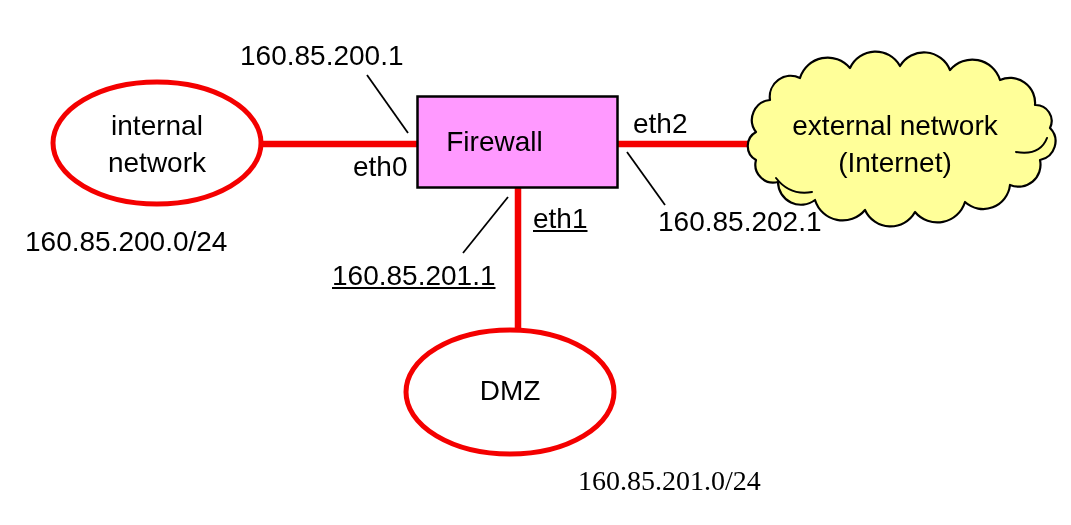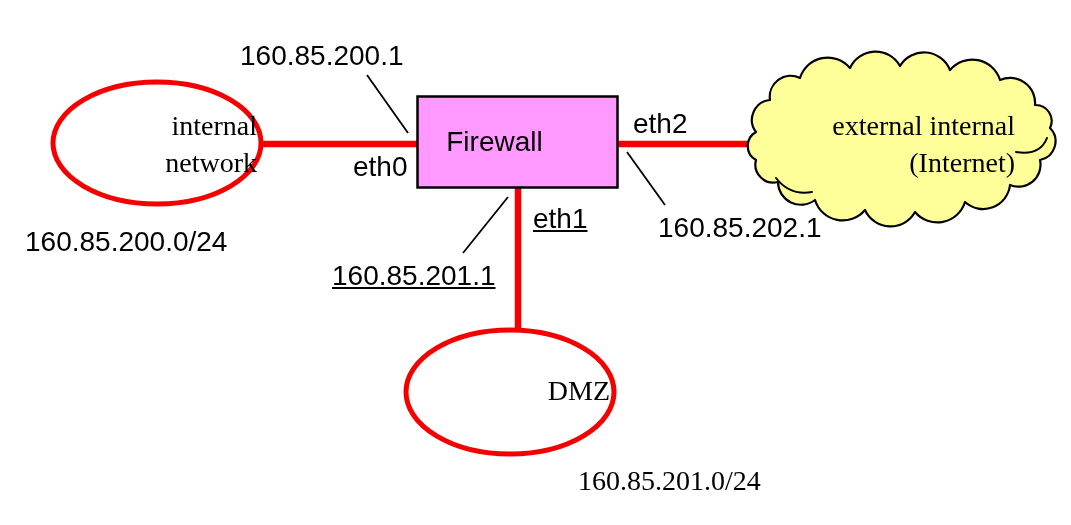--- a/index.html
+++ b/index.html
@@ -59,23 +59,22 @@
   .lbl {
     position: absolute;
     font-size: 28px;
     line-height: 34px;
     white-space: nowrap;
   }
   .lbl-block {
     position: absolute;
     font-size: 28px;
     line-height: 37px;
-    text-align: right;
+    text-align: center;
     white-space: nowrap;
-    font-family: Liberation Serif, serif;
   }
   .firewall-label-box {
     position: absolute;
     left: 394px;
     top: 96px;
     width: 201px;
     height: 92px;
     display: flex;
     align-items: center;
     justify-content: center;
@@ -136,24 +135,24 @@
   <div class="lbl" style="left:25px; top:225px;text-align:right;">160.85.200.0/24</div>
 
   <div class="lbl" style="left:353px; top:150px;">eth0</div>
 
   <div class="firewall-label-box">
     <span>Firewall</span>
   </div>
 
   <div class="lbl" style="left:633px; top:107px;">eth2</div>
 
-  <div class="lbl" style="left:658px; top:211px;">160.85.202.1</div>
+  <div class="lbl" style="left:658px; top:205px;">160.85.202.1</div>
 
   <div class="lbl-block" style="left:775px; top:107px; width:240px;">
-    <div>external internal</div>
+    <div>external network</div>
     <div>(Internet)</div>
   </div>
 
   <div class="lbl" style="left:533px; top:202px;text-decoration:underline;">eth1</div>
 
   <div class="lbl" style="left:332px; top:259px;text-decoration:underline;">160.85.201.1</div>
 
   <div class="lbl-block" style="left:410px; top:372px; width:200px;">DMZ</div>
 
   <div class="lbl" style="left:578px; top:464px;font-family:Liberation Serif, serif;">160.85.201.0/24</div>

